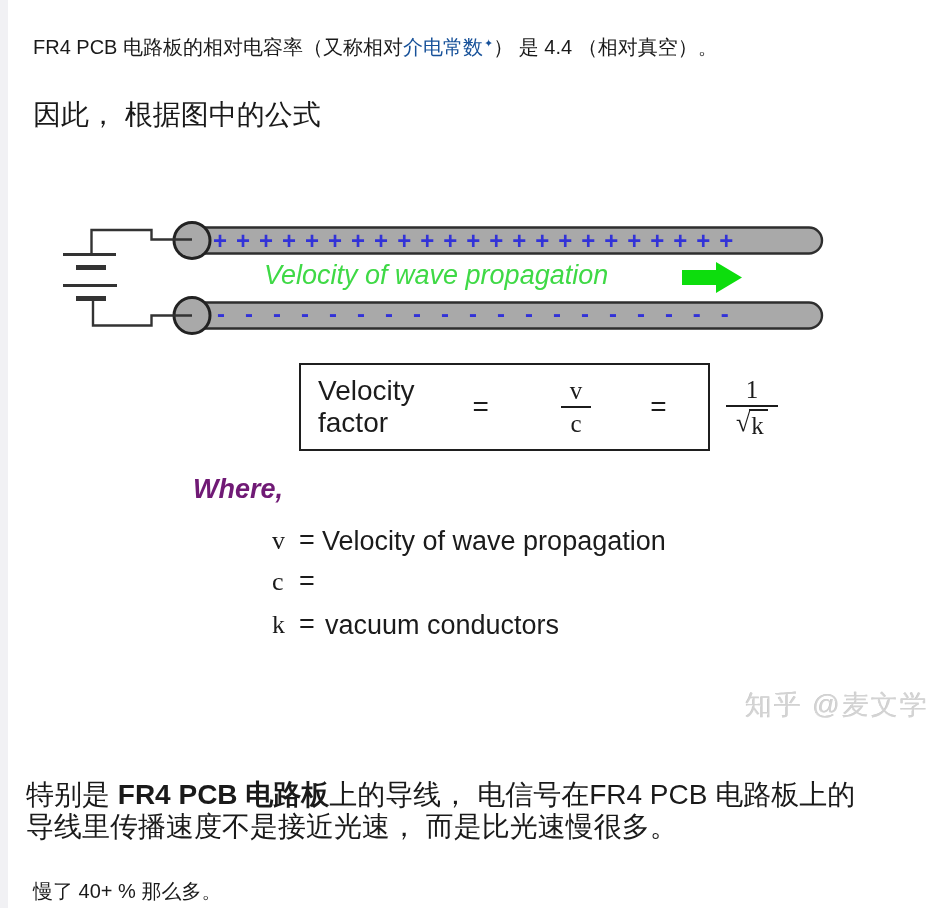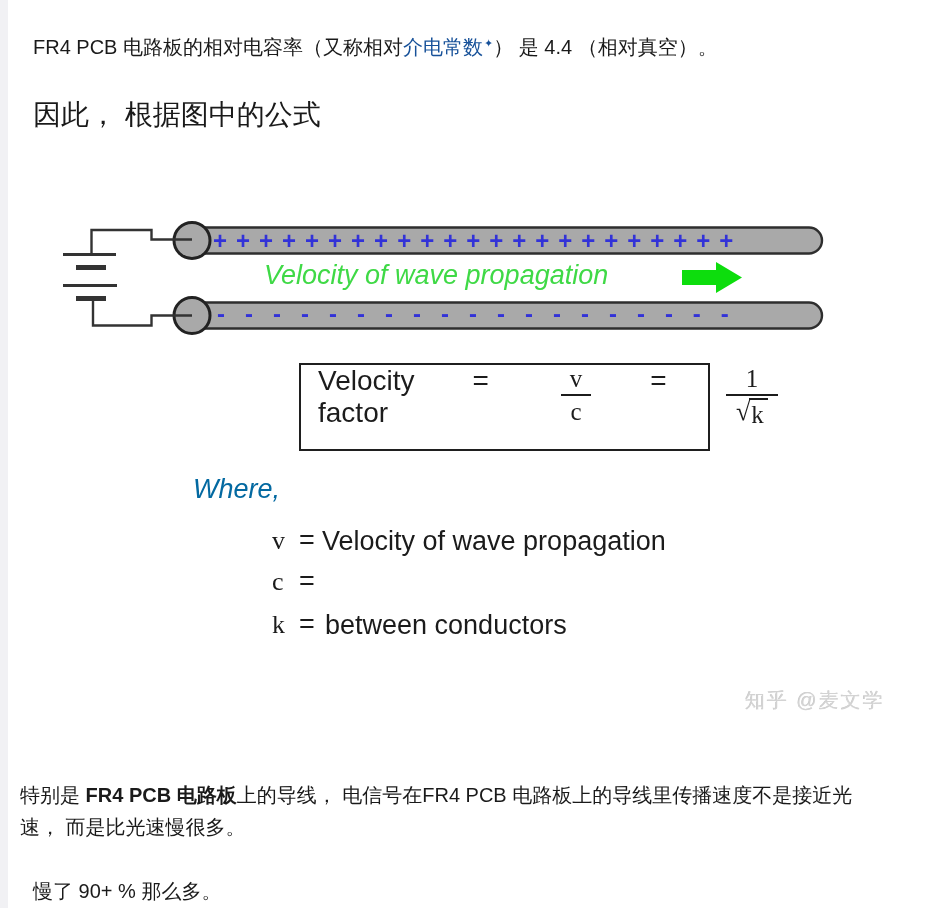--- a/index.html
+++ b/index.html
@@ -6,21 +6,21 @@
   .page {
     position:relative; width:948px; height:908px; background:#ffffff;
     font-family:"Liberation Sans", sans-serif; color:#1a1a1a; overflow:hidden;padding-left:44px;
   }
   .left-strip { position:absolute; left:0; top:0; width:8px; height:919px; background:#f1f1f4; }
   .para { position:absolute; margin:0; }
   .p1 { left:33px; top:30px; font-size:20px; line-height:26px; white-space:nowrap; }
   .link { color:#175199; text-decoration:none; cursor:pointer; }
   .link-sup { font-size:11px; vertical-align:7px; margin-left:1px; color:#175199; }
   .p2 { left:33px; top:96px; font-size:28px; }
-  .p3 { left:20px; top:779px; width:836px; font-size:20px; line-height:32px; }
+  .p3 { left:26px; top:779px; width:836px; font-size:28px; line-height:32px; }
   .p3 .bold { font-weight:bold; }
   .p4 { left:33px; top:878px; font-size:20px; }
 
   .figure { position:absolute; left:0; top:0; width:948px; height:919px; }
   .fig-svg { position:absolute; left:50px; top:205px; }
 
   .plus-row {
     position:absolute; left:213px; top:227px; height:27px; line-height:27px;
     font-size:24px; font-weight:bold; color:#3232d8; letter-spacing:9px; white-space:nowrap;
   }
@@ -28,51 +28,51 @@
     position:absolute; left:217px; top:300px; height:28px; line-height:28px;
     font-size:24px; font-weight:bold; color:#3232d8; letter-spacing:20px; white-space:nowrap;
   }
   .wave-label {
     position:absolute; left:264px; top:260px; font-size:27px; font-style:italic;
     color:#3fd946; white-space:nowrap;
   }
 
   .formula-box {
     position:absolute; left:299px; top:363px; width:407px; height:84px;
-    border:2.5px solid #1f1f1f; display:flex; 
+    border:2.5px solid #1f1f1f; display:flex; align-items:center;
     font-size:28px; color:#1c1c1c; background:#ffffff;gap:46px;
   }
   .f-lhs { margin-left:17px; }
   .f-eq1 { margin-left:12px; }
   .f-eq2 { margin-left:13px; }
   .frac {
     display:inline-flex; flex-direction:column; align-items:center;
     font-family:"Liberation Serif", serif; font-size:25px; line-height:1.08; color:#1c1c1c;
   }
   .frac1 { margin-left:26px; }
   .frac2 { margin-left:13px; }
   .frac .num { border-bottom:2px solid #1c1c1c; padding:0 9px 2px; }
   .frac2 .num { padding:0 20px 2px; }
   .frac .den { padding-top:2px; }
   .sqrt { display:inline-flex; align-items:flex-start; }
   .rad { font-size:26px; line-height:1.05; margin-right:-1px; }
   .radicand { border-top:2px solid #1c1c1c; padding:1px 4px 0 2px; }
 
-  .where { position:absolute; left:193px; top:474px; font-size:27px; font-style:italic; color:#0369a1; }
+  .where { position:absolute; left:193px; top:474px; font-size:27px; font-style:italic; color:#701a75;font-weight:bold; }
   .def { position:absolute; left:272px; display:flex; font-size:27px; color:#1b1b1b; }
   .def-v { top:525px; }
   .def-c { top:566px; }
   .def-k { top:609px; }
   .def .sym { font-family:"Liberation Serif", serif; font-size:26px; width:20px; padding-top:1px; }
   .def .deq { width:30px; text-align:center; }
   .def .dtext { line-height:33px; }
   .def .dtext .line2 { padding-left:3px; }
 
   .watermark {
-    position:absolute; left:745px; top:687px; font-size:20px; color:#d3d3d3;
+    position:absolute; left:745px; top:687px; font-size:27px; color:#d3d3d3;
     letter-spacing:2px; white-space:nowrap;
     text-shadow:0.5px 0.5px 0 #ffffff, -0.5px -0.5px 0 #c4c4c4;
   }
 </style>
 </head>
 <body>
 
 <div class="page">
   <div class="left-strip"></div>
 
@@ -129,23 +129,23 @@
       <span class="dtext">Velocity of wave propagation</span>
     </div>
     <div class="def def-c">
       <span class="sym">c</span>
       <span class="deq">=</span>
     </div>
     <div class="def def-k">
       <span class="sym">k</span>
       <span class="deq">=</span>
       <span class="dtext">
-        <div class="line2">between conductors</div>
+        <div class="line2">vacuum conductors</div>
       </span>
     </div>
 
     <div class="watermark">知乎 @麦文学</div>
   </div>
 
   <p class="para p3"><span>特别是 </span><span class="bold">FR4 PCB 电路板</span><span>上的导线，  电信号在FR4 PCB 电路板上的导线里传播速度不是接近光速，  而是比光速慢很多。</span></p>
 
-  <p class="para p4">慢了 90+ % 那么多。</p>
+  <p class="para p4">慢了 40+ % 那么多。</p>
 </div>
 
 </body></html>

